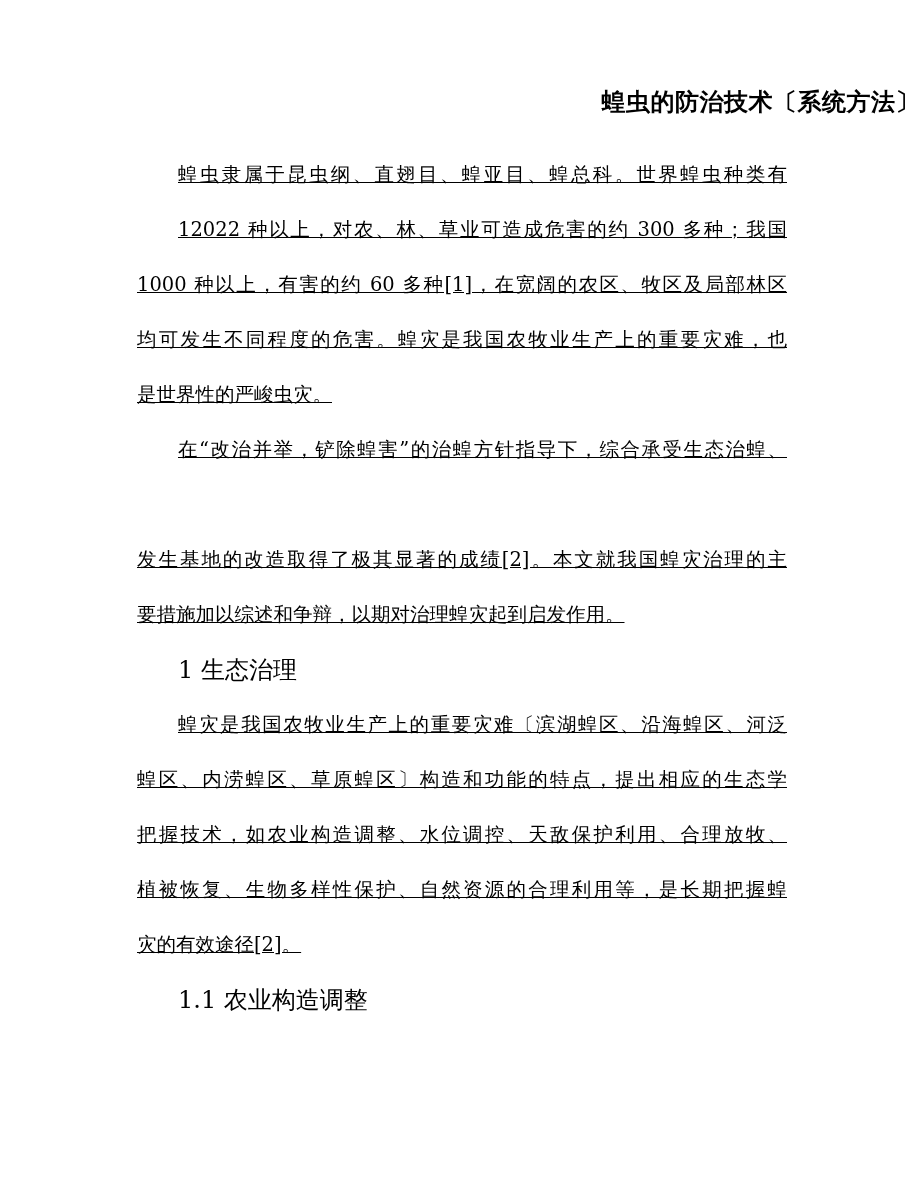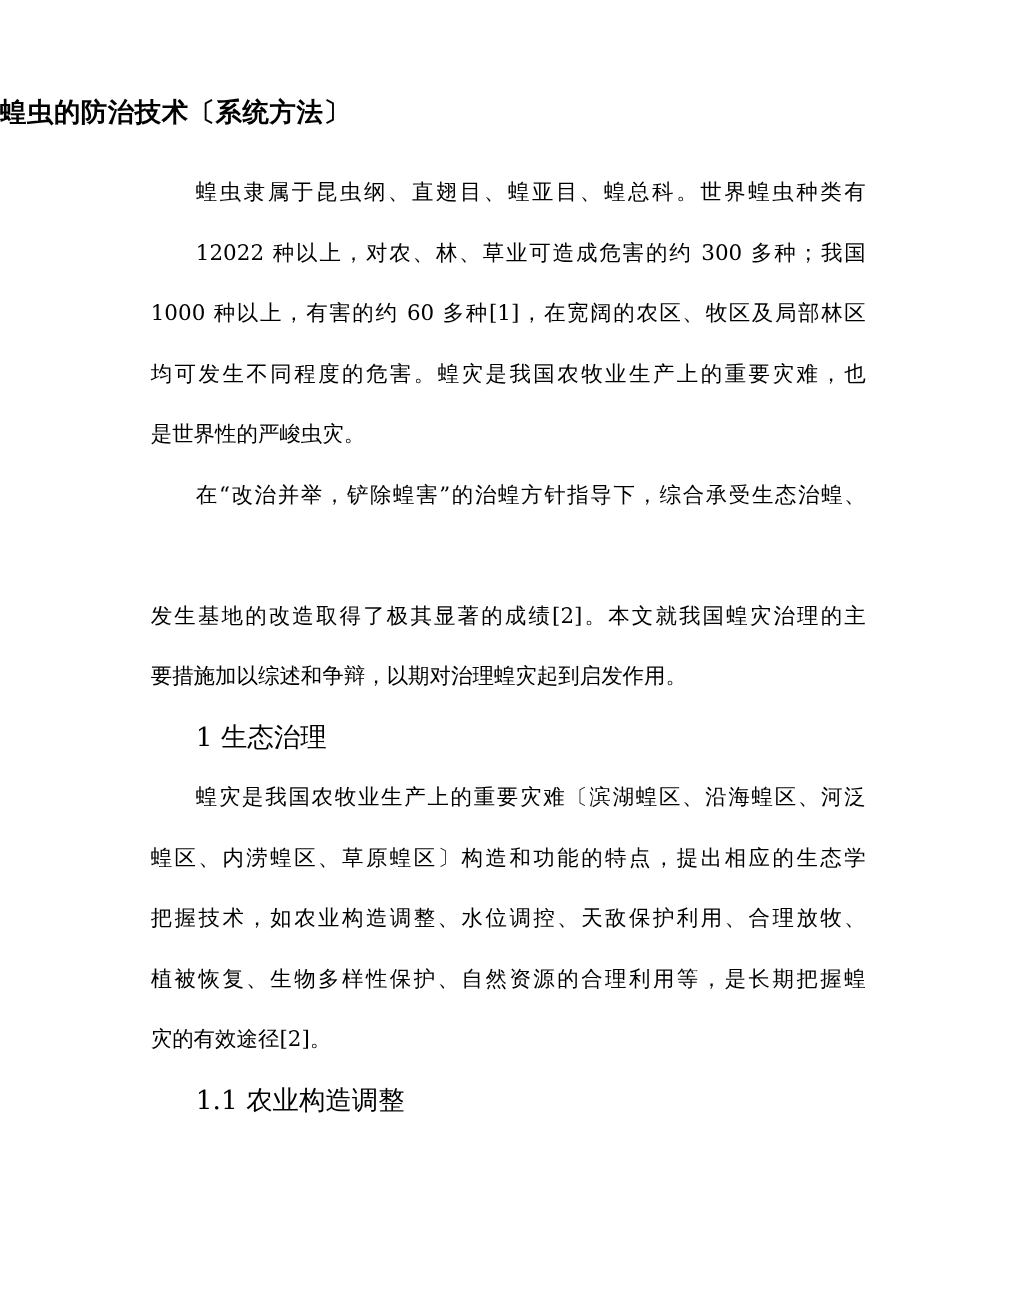--- a/index.html
+++ b/index.html
@@ -1,22 +1,22 @@
 <!DOCTYPE html>
 <html><head>
 <meta charset="utf-8">
 <style>
   html, body { margin: 0; padding: 0; background: #ffffff; }
   body { width: 920px; height: 1191px; position: relative; overflow: hidden;
          font-family: "DejaVu Serif", "Liberation Serif", serif; color: #000; }
   .page { position: absolute; left: 0; top: 0; width: 920px; height: 1191px; background: #fff; }
-  .title { position: absolute; left: 0; width: 920px; top: 86px; text-align: left;
+  .title { position: absolute; left: 0; width: 920px; top: 86px; text-align: right;
            font-family: "DejaVu Sans", "Liberation Sans", sans-serif; font-size: 24px; font-weight: bold; letter-spacing: 0.5px; }
   .line { position: absolute; left: 137px; width: 650px; font-size: 19.5px; line-height: 28px;
-          white-space: nowrap; text-align: justify; text-align-last: justify; }
+          white-space: nowrap; text-align: justify; text-align-last: justify; text-decoration: underline; }
   .line.indent { left: 178px; width: 609px; }
   .line.last { text-align-last: left; }
   .heading { position: absolute; left: 178px; font-size: 24px; line-height: 28px; white-space: nowrap; }
 </style>
 </head>
 <body>
 
 <div class="page">
   <div class="title">蝗虫的防治技术〔系统方法〕</div>
 

